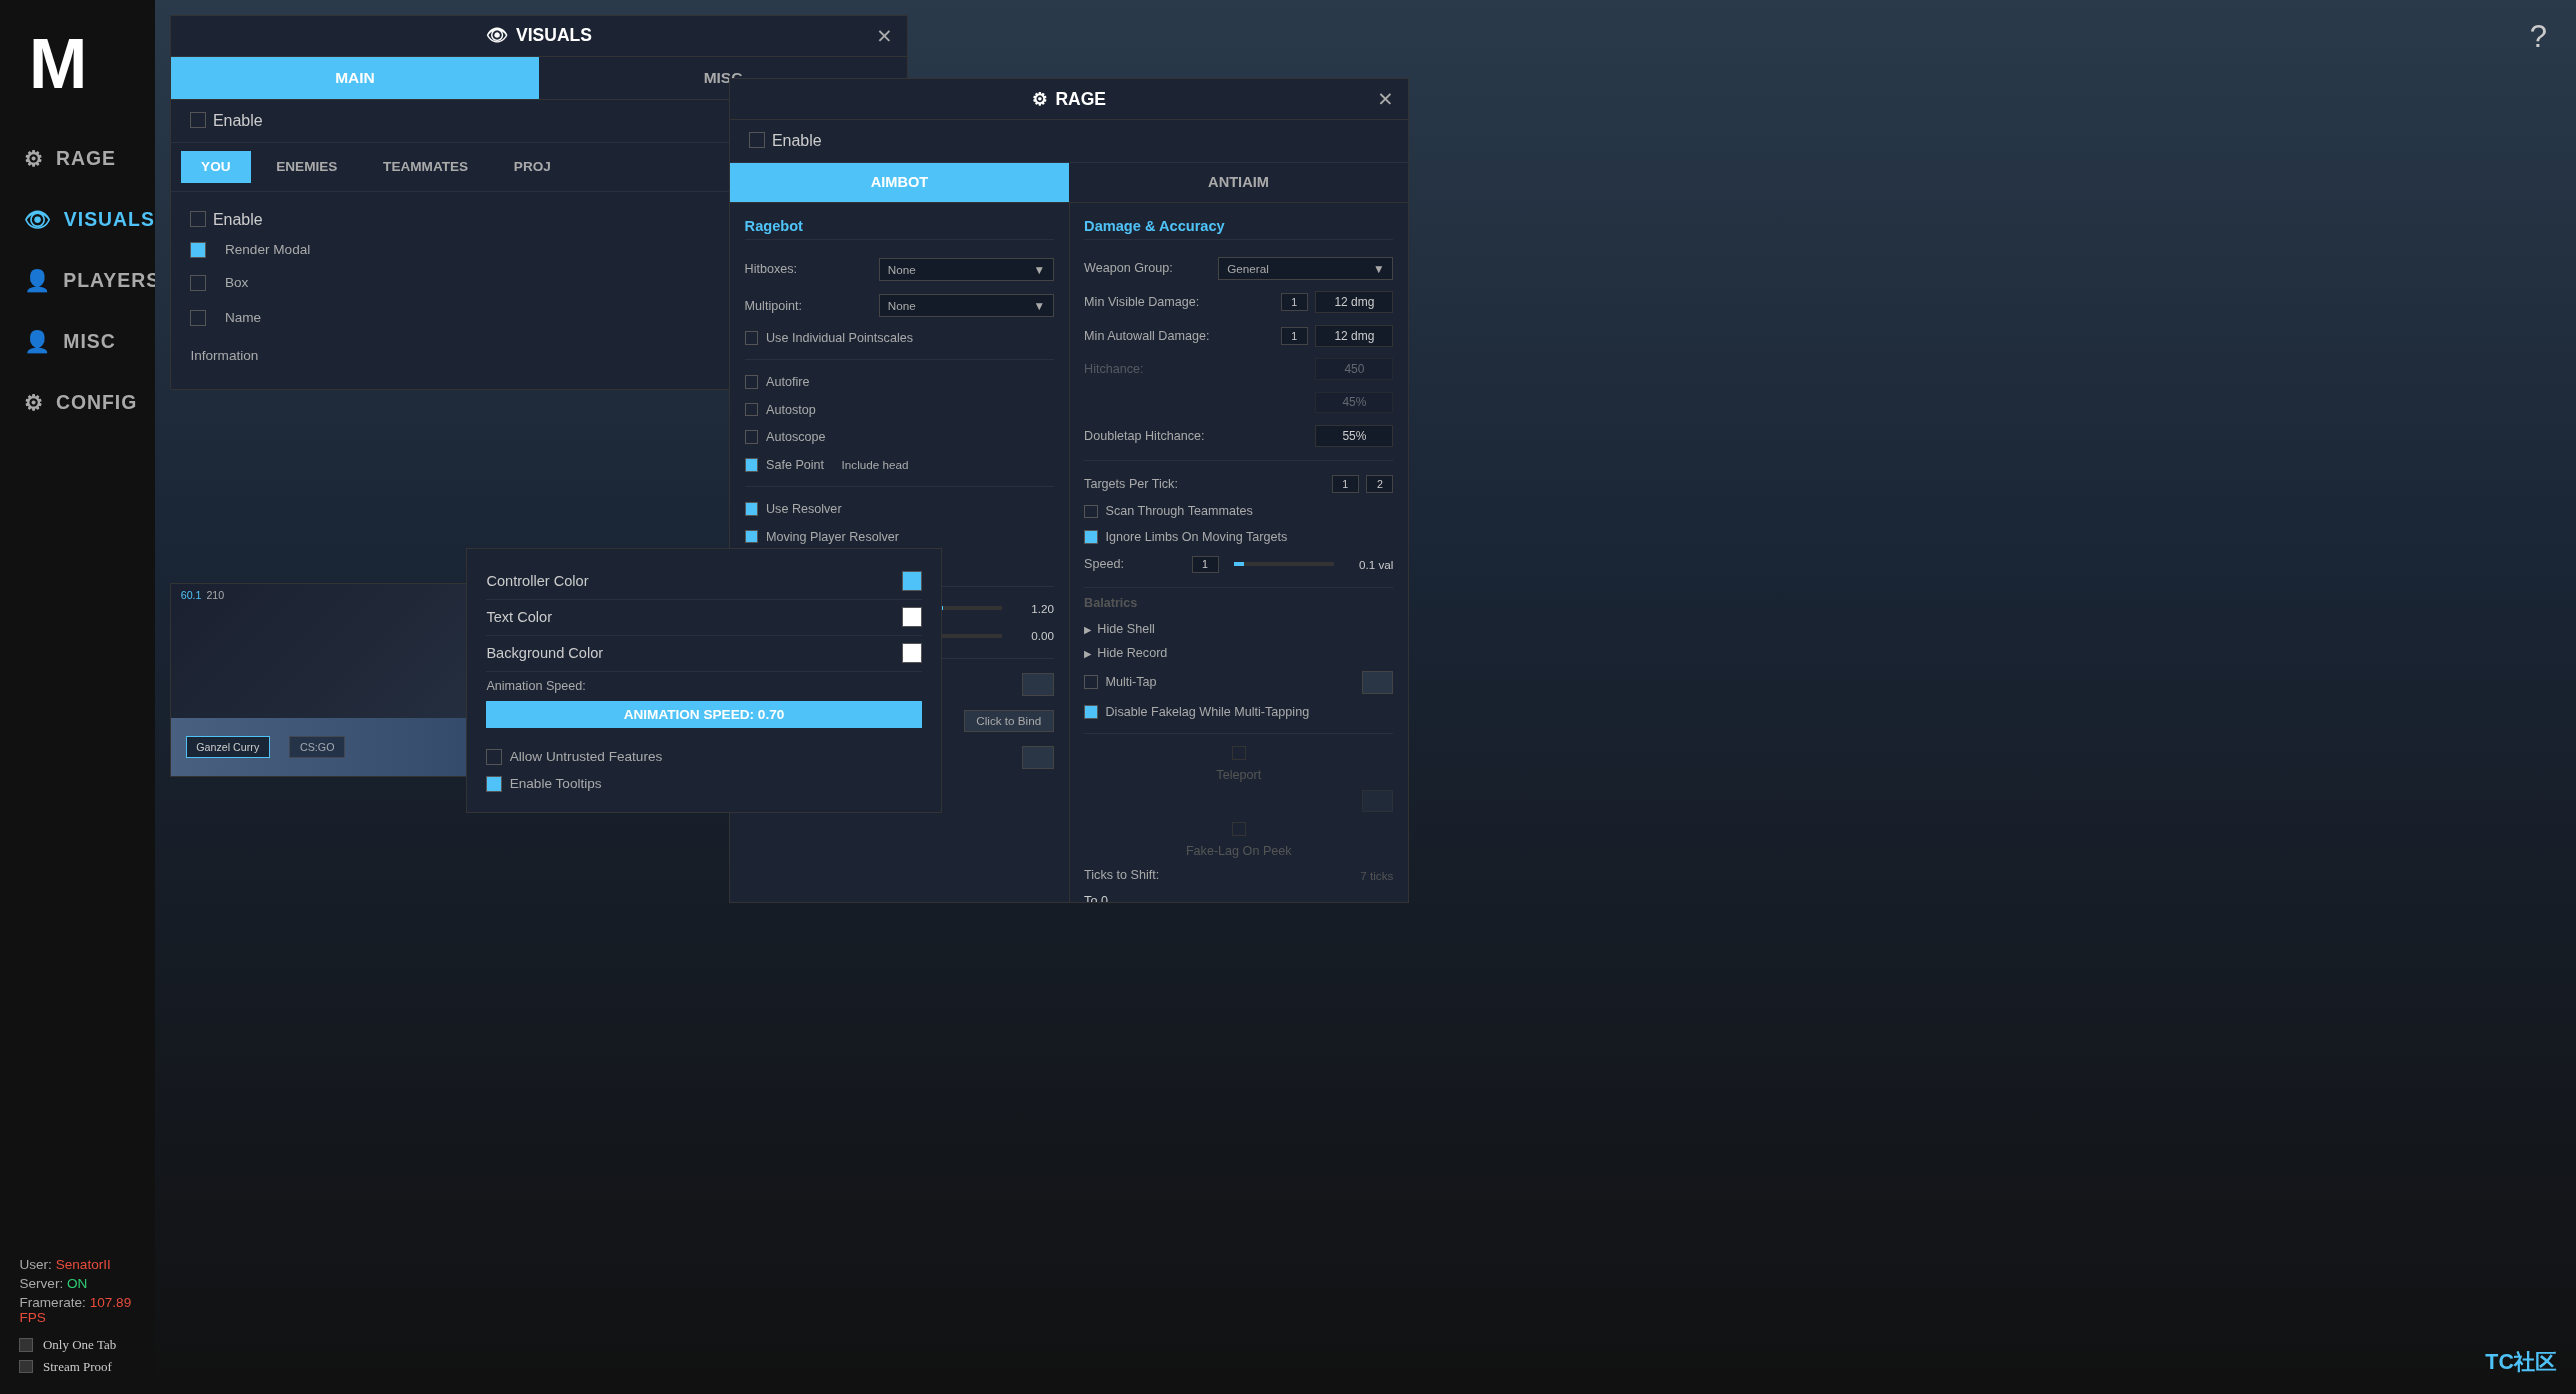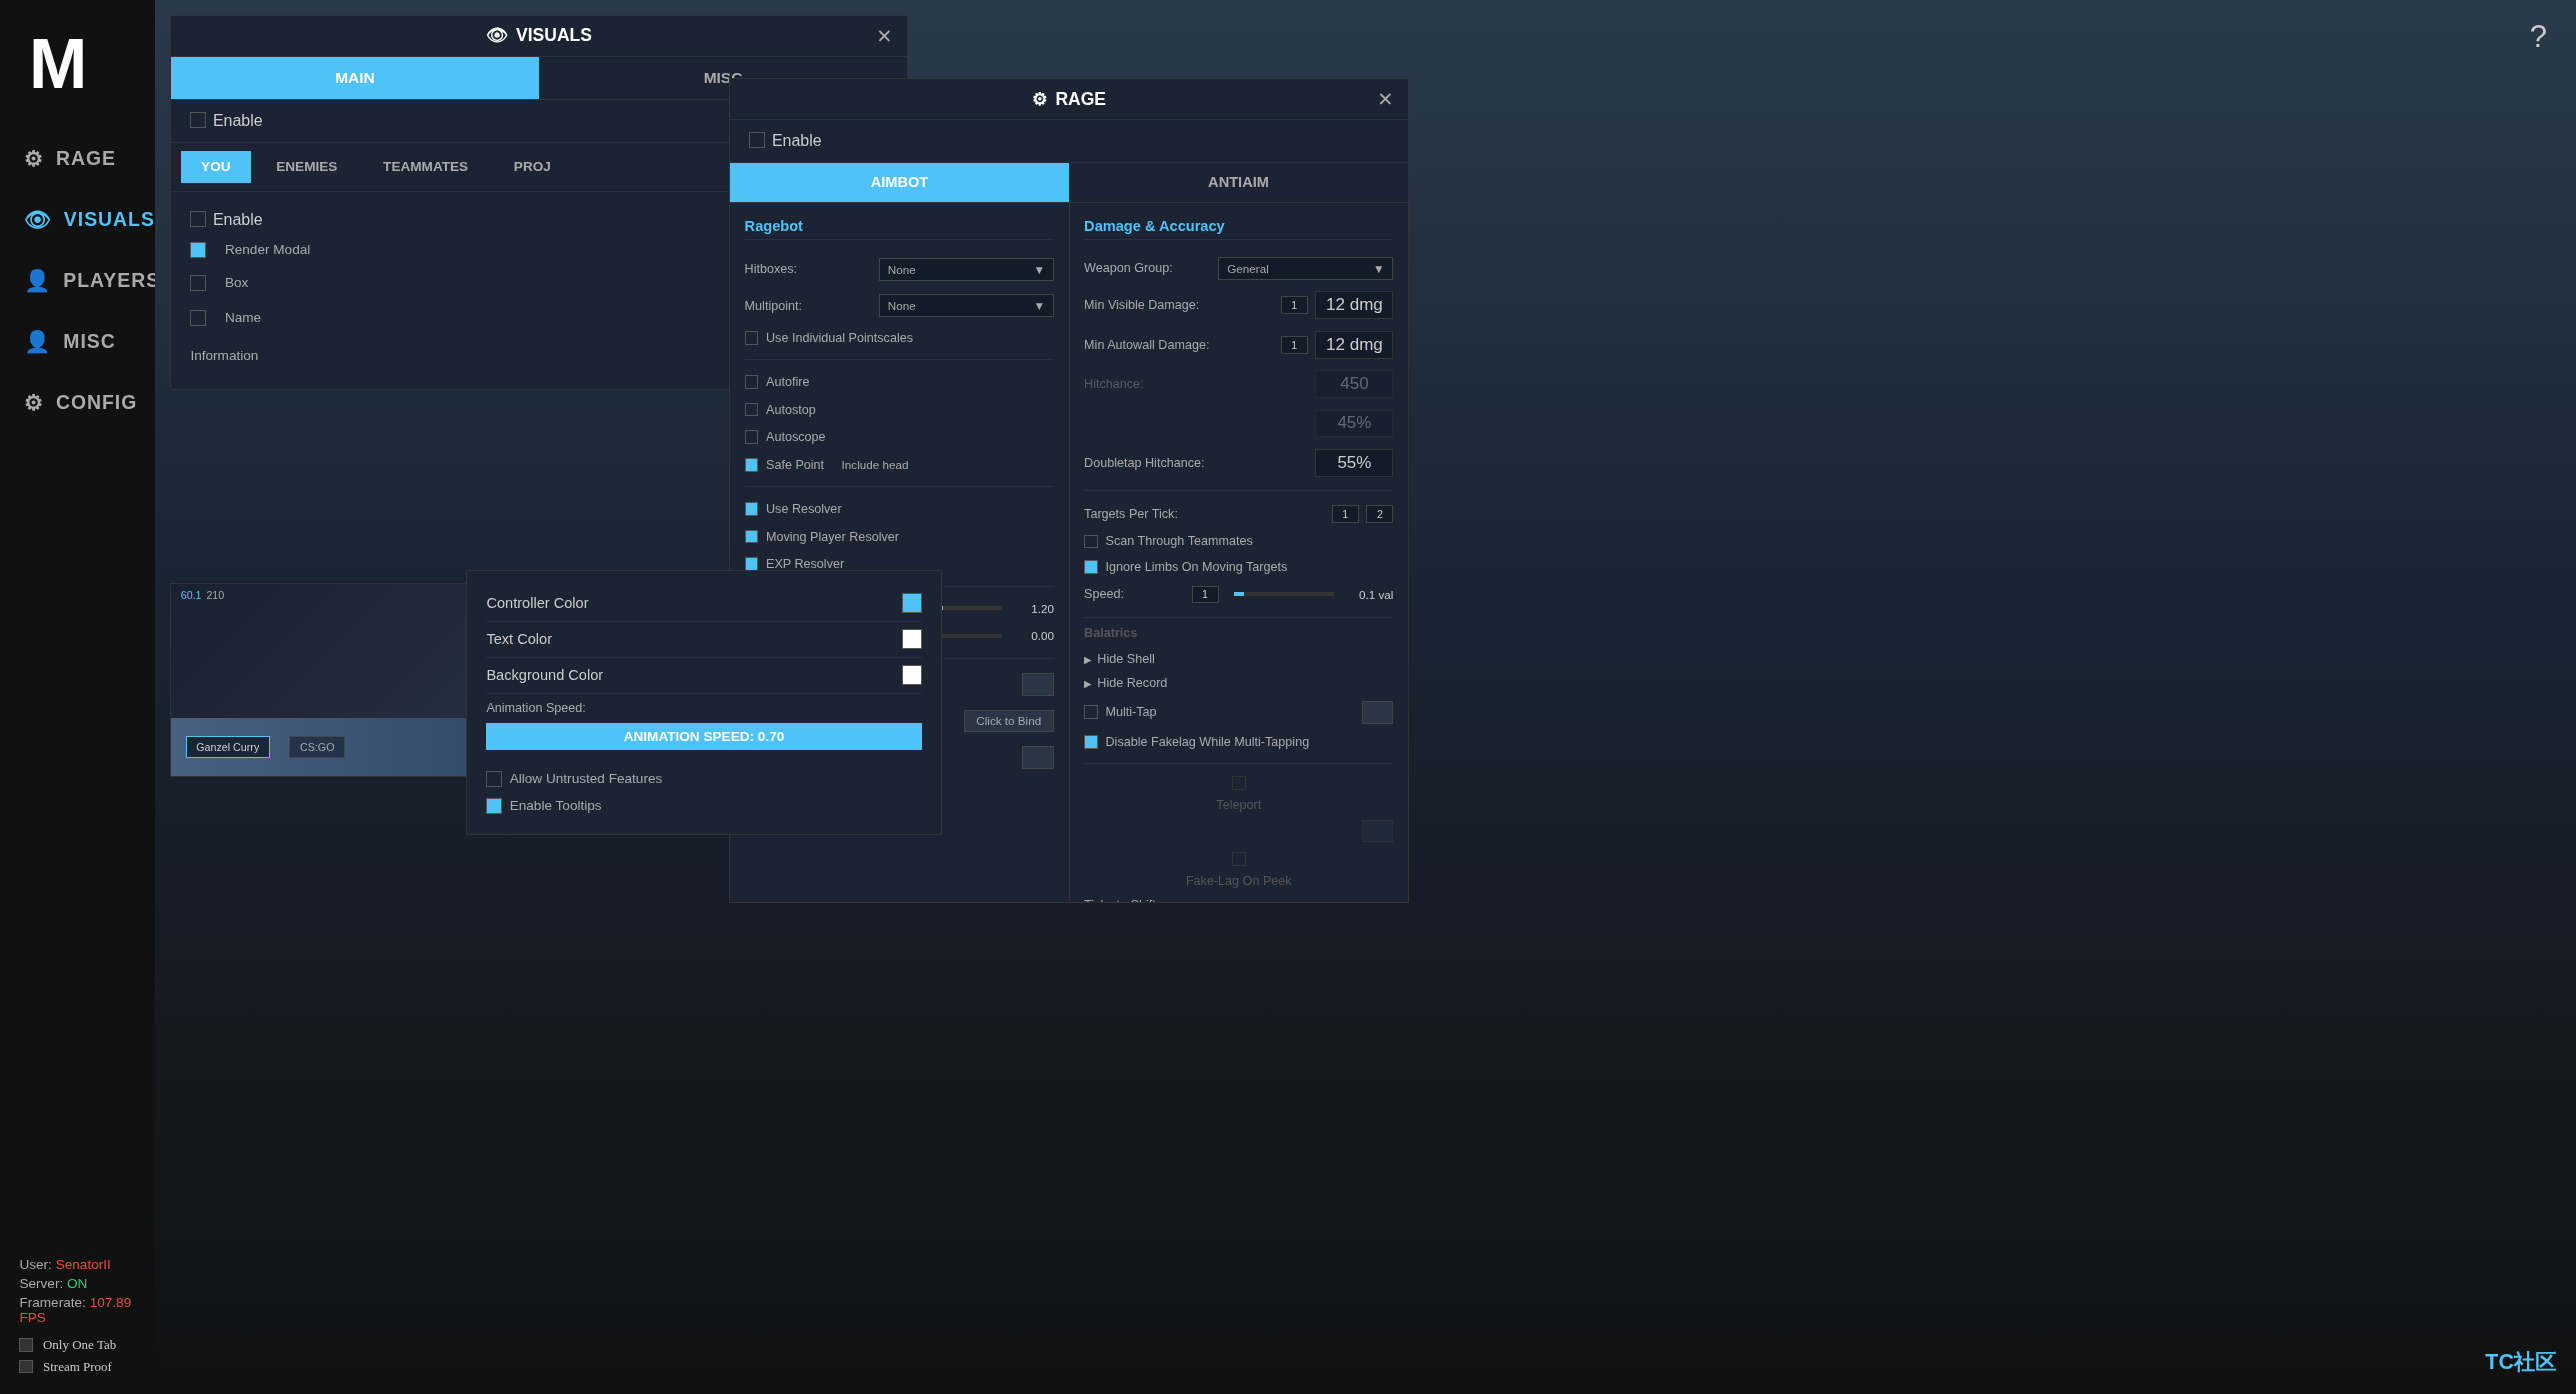--- a/index.html
+++ b/index.html
@@ -225,21 +225,21 @@
       background: linear-gradient(135deg, #1a2030 0%, #2a3545 100%);
       display: flex;
       align-items: center;
       justify-content: center;
     }
 
     
     .controller-panel {
       position: absolute;
       left: 466px;
-      top: 570px;
+      top: 548px;
       width: 476px;
       background: #1c2433;
       border: 1px solid #333;
       padding: 14.6px 19.4px;
       z-index: 20;
     }
     .controller-row {
       display: flex;
       align-items: center;
       padding: 7.8px 0;
@@ -452,21 +452,21 @@
       font-size: 12.6px;
       color: #aaa;
       gap: 7.8px;
     }
     .dmg-label { flex: 1; }
     .dmg-val {
       background: #141b28;
       border: 1px solid #333;
       color: #ccc;
       padding: 2.9px 7.8px;
-      font-size: 17px;
+      font-size: 12px;
       min-width: 78px;
       text-align: center;
     }
 
     .small-num-input {
       background: #141b28;
       border: 1px solid #444;
       color: #ccc;
       padding: 1.9px 4.9px;
       font-size: 10.7px;

